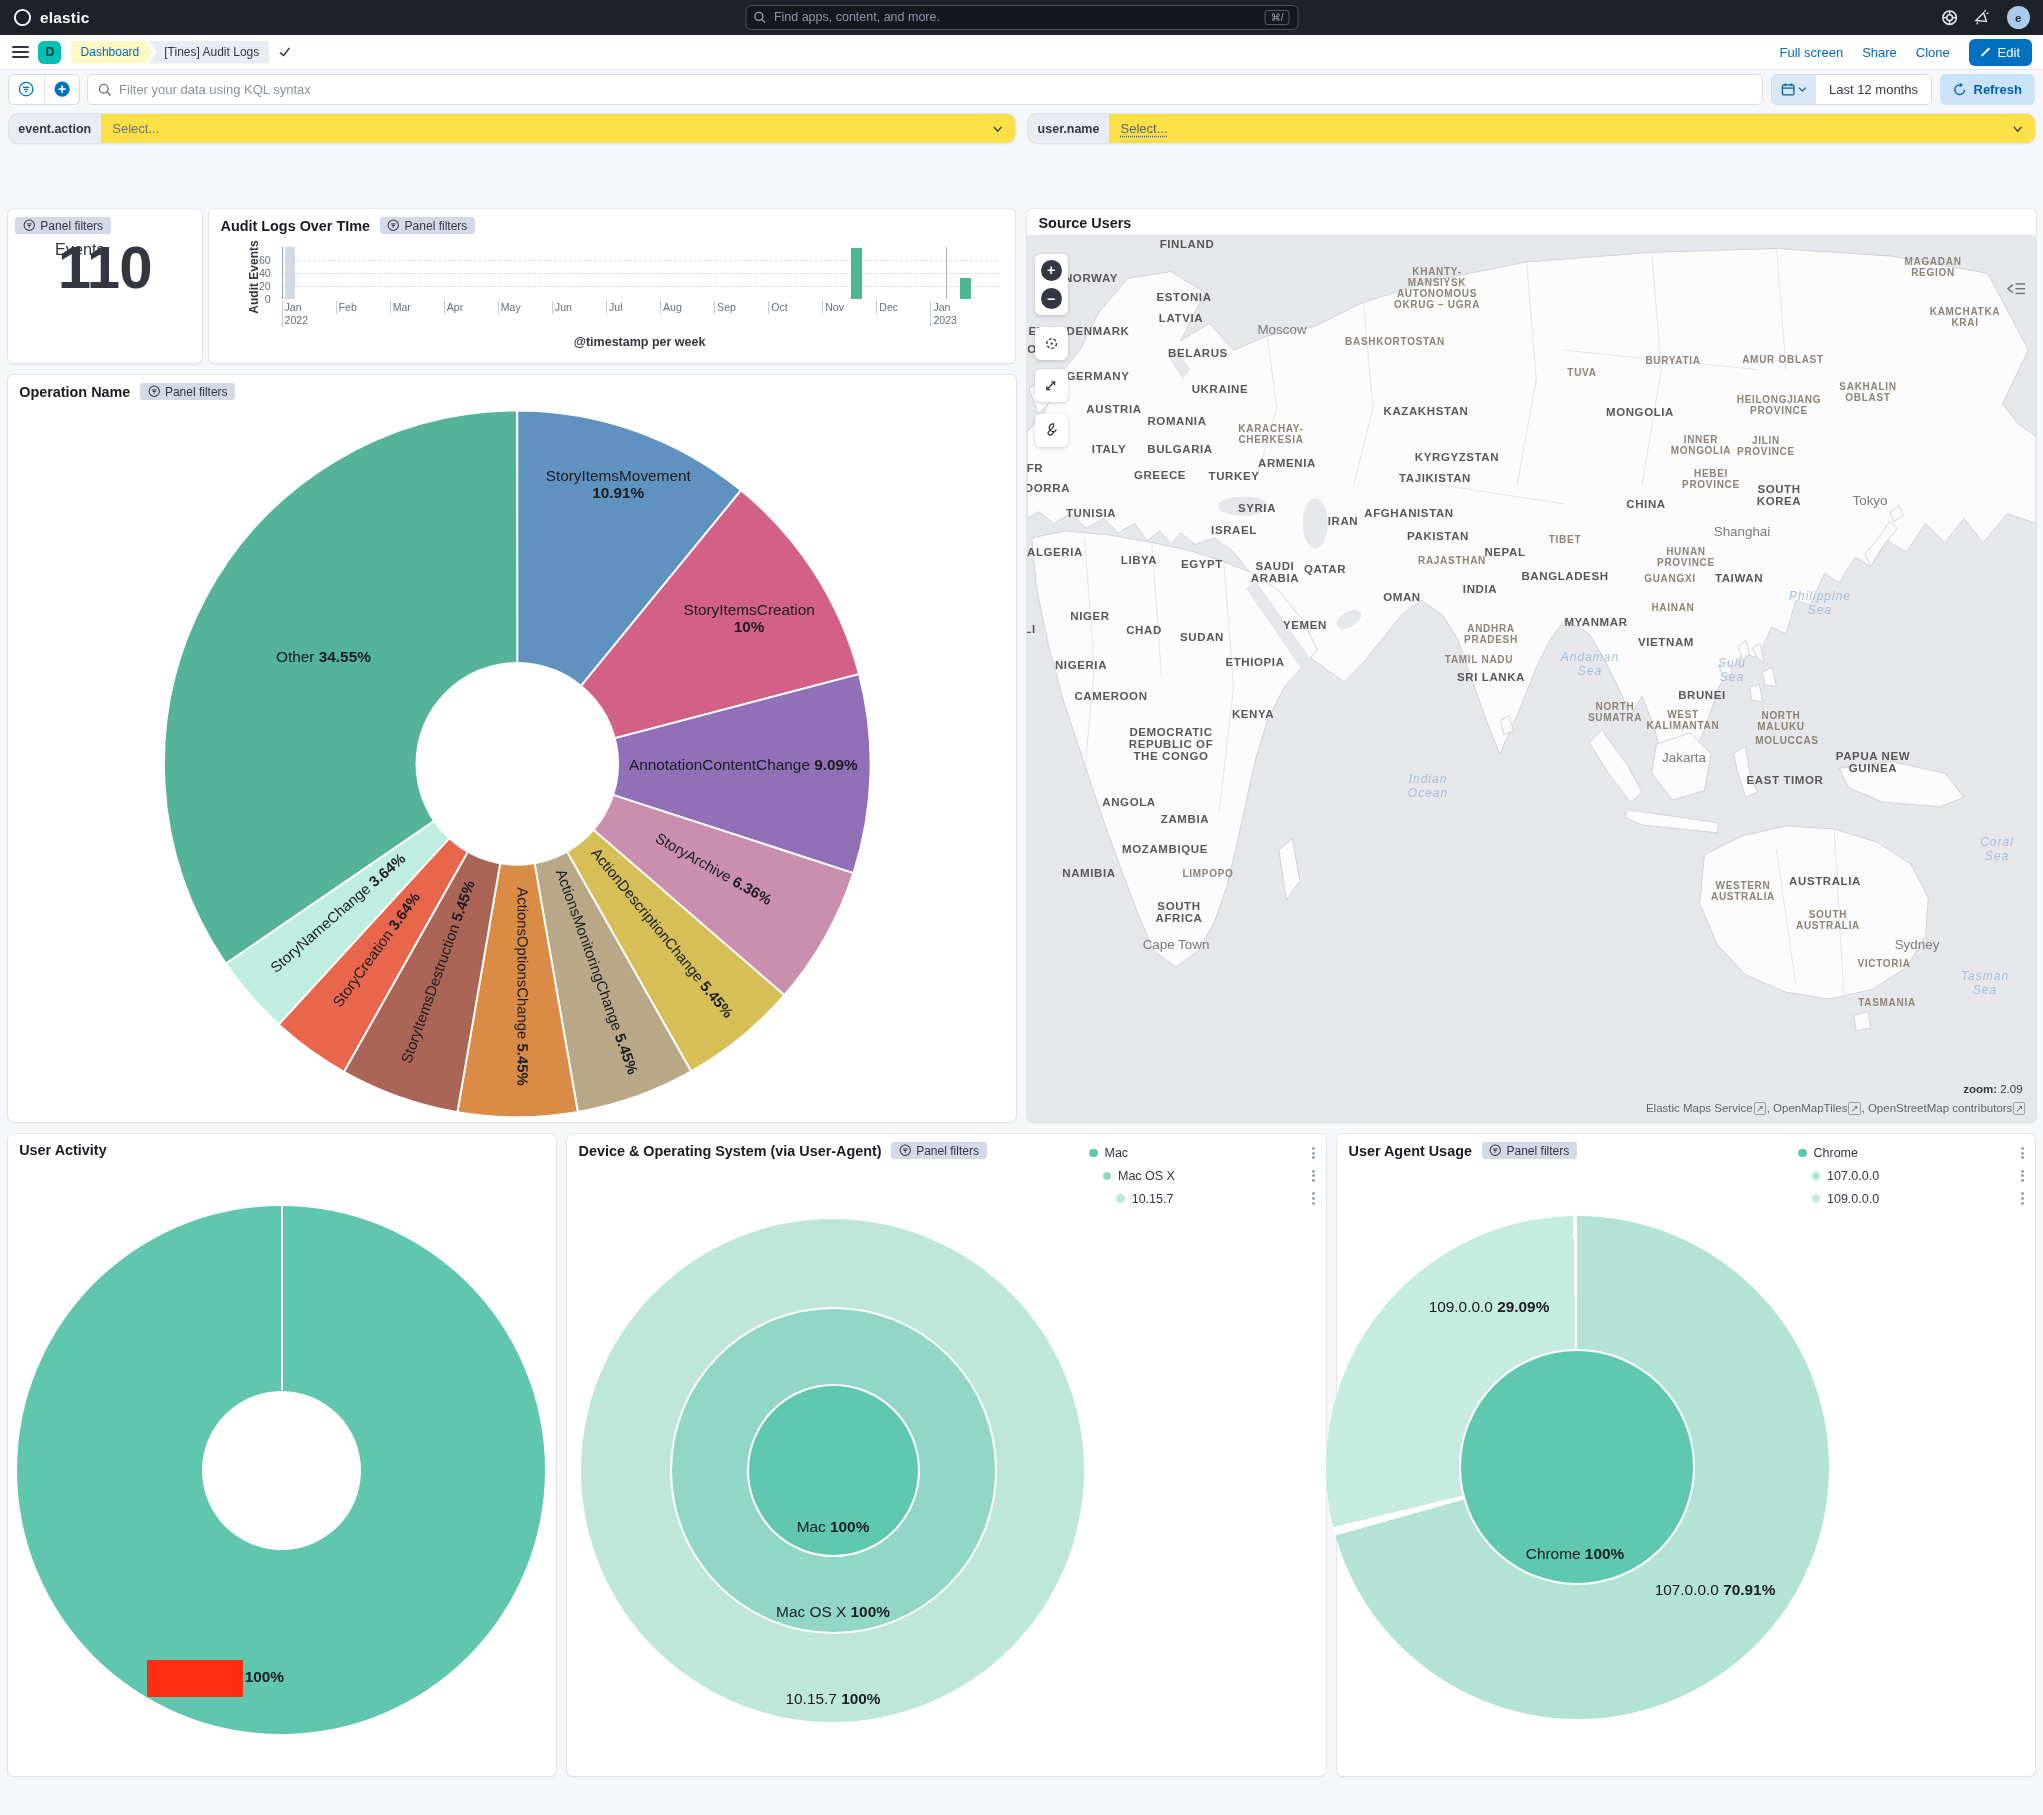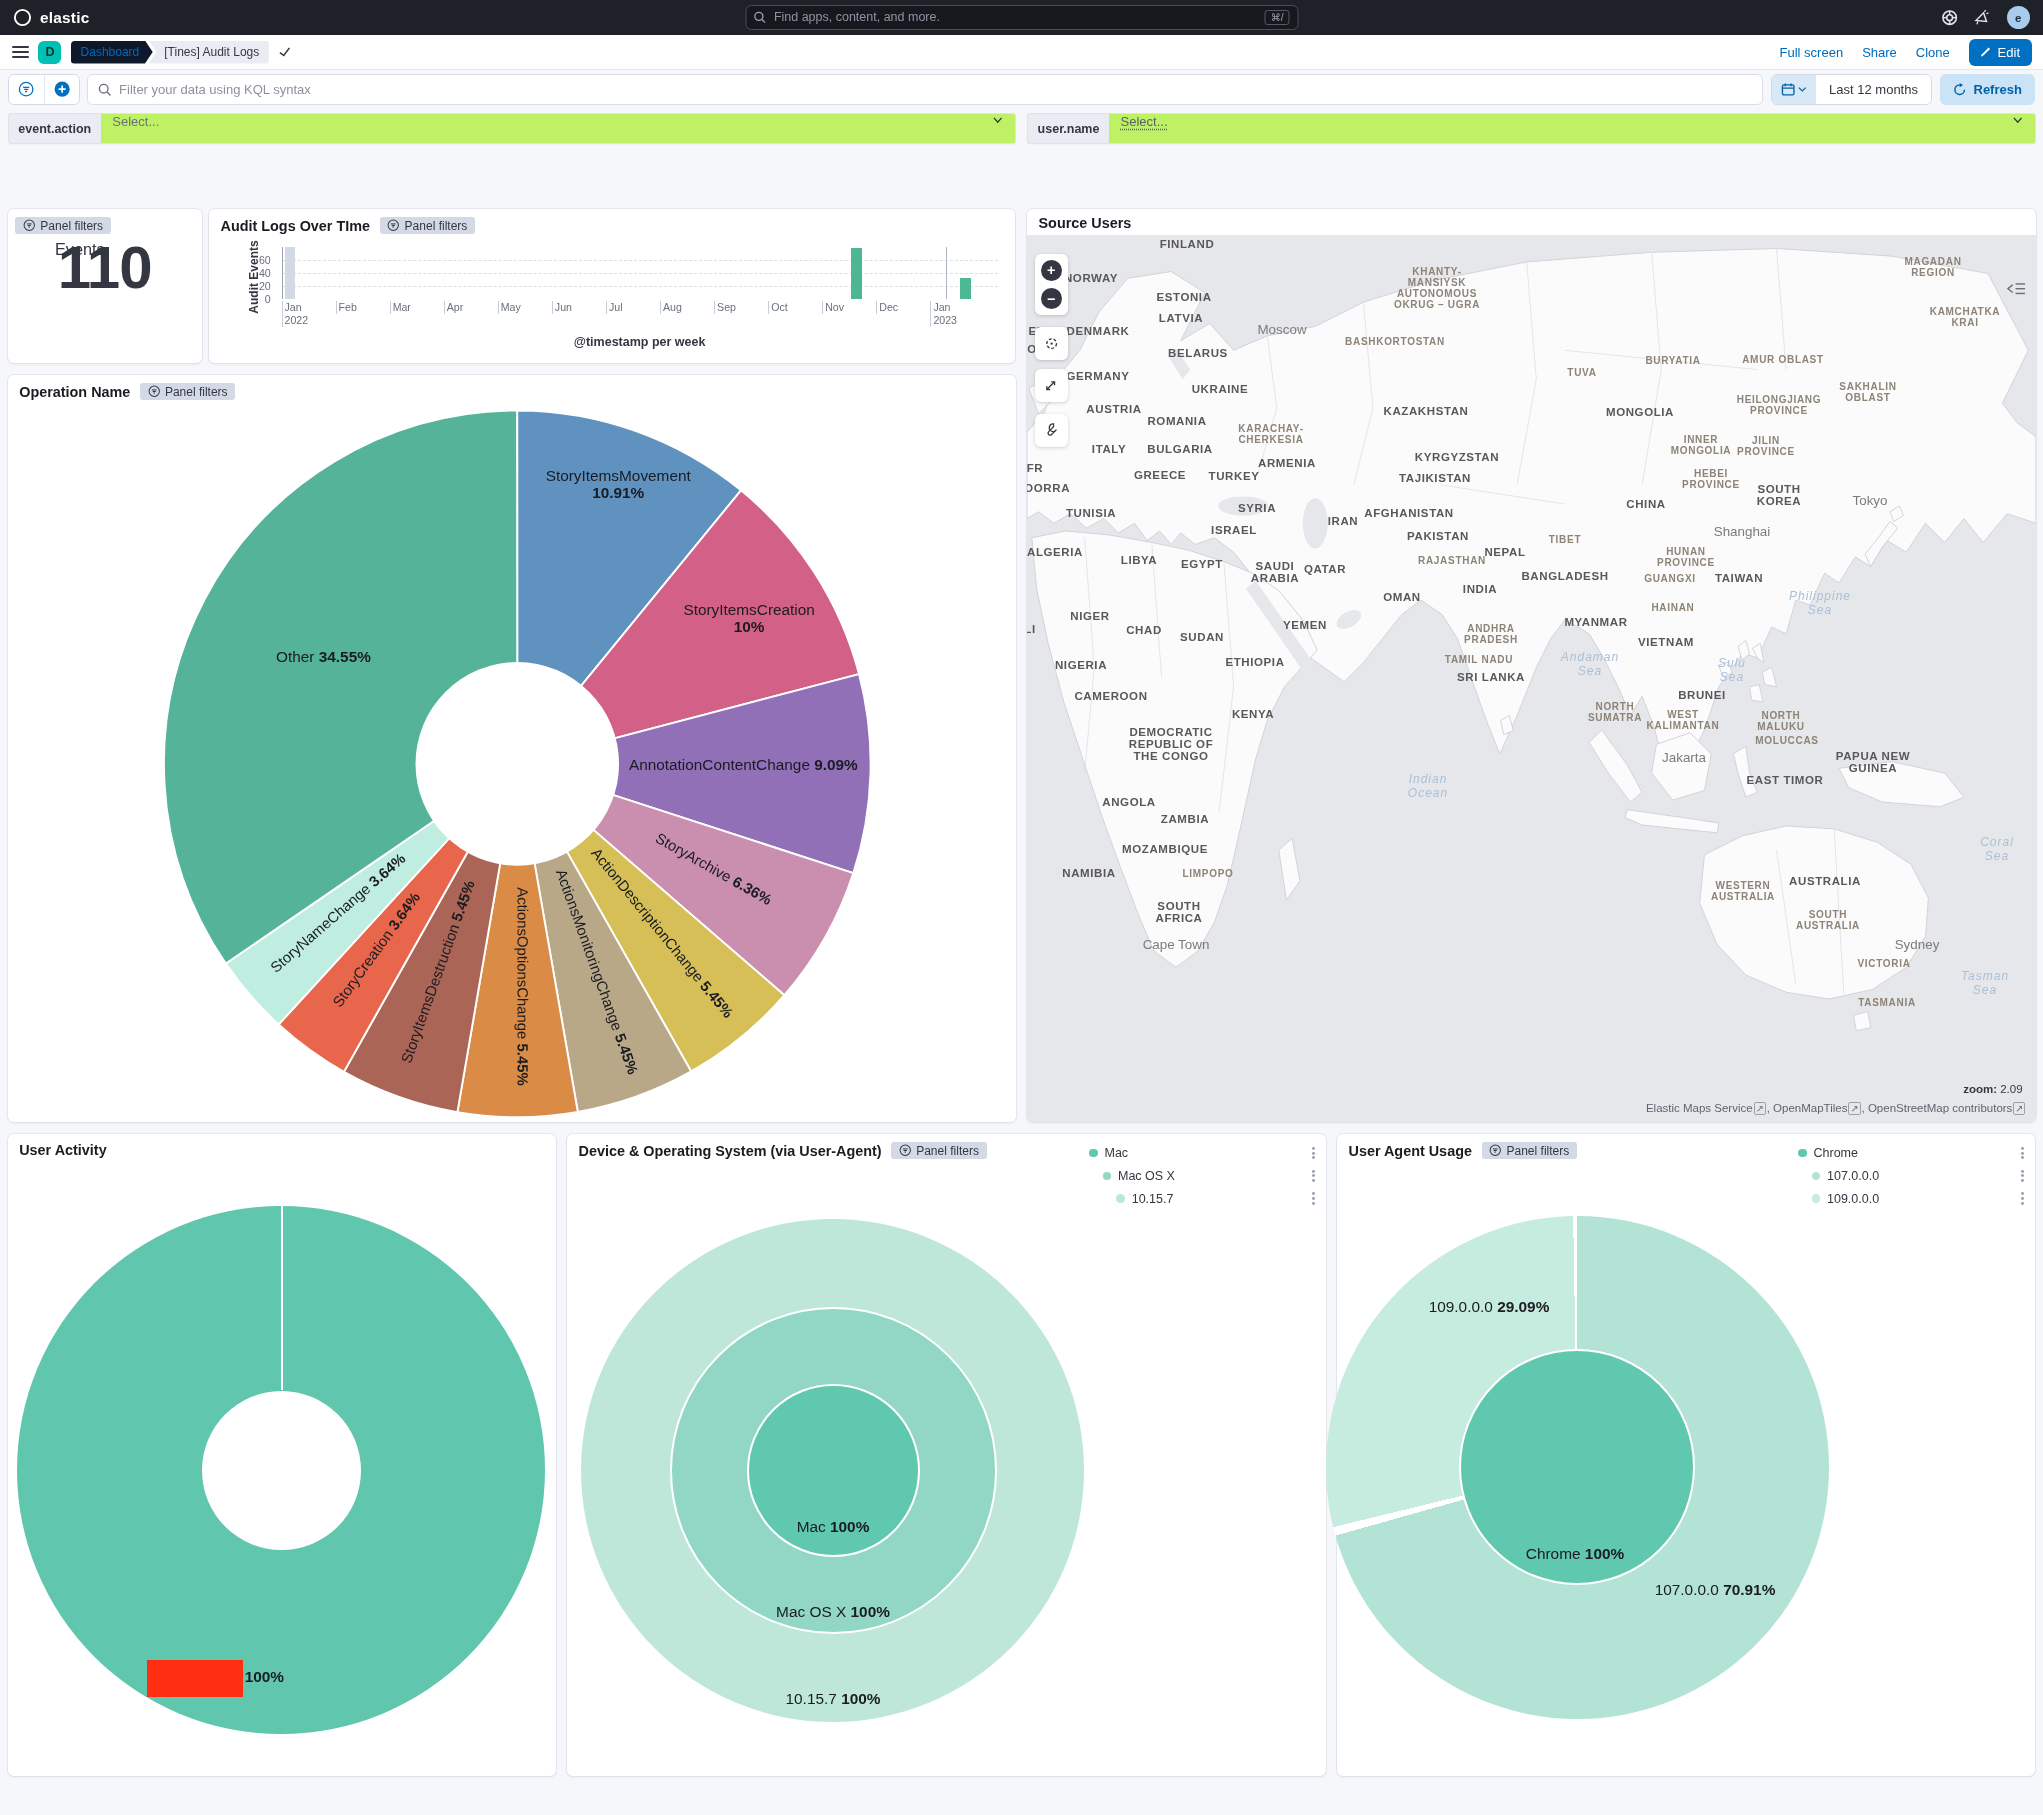--- a/index.html
+++ b/index.html
@@ -12,38 +12,38 @@
   .hdr-search{position:absolute;left:50%;top:4.8px;transform:translateX(-50%);width:553px;height:25px;background:#17181e;border:1px solid #4a4e5a;border-radius:5.8px;display:flex;align-items:center;padding:0 7.7px;gap:7.7px}
   .hdr-search .ph{color:#8d93a5;font-size:12.5px;flex:1}
   .kbd{border:1px solid #555a68;border-radius:2.9px;color:#9aa0b0;font-size:10px;padding:1px 4.8px}
   .hdr-right{margin-left:auto;display:flex;align-items:center;gap:15.4px}
   .avatar{width:23px;height:23px;border-radius:50%;background:#a8cbee;color:#1d2a3e;font-size:11.5px;font-weight:700;display:flex;align-items:center;justify-content:center}
   
   .crumbbar{position:absolute;left:0;top:35px;width:100%;height:35px;background:#fff;border-bottom:1px solid #e3e7ef;display:flex;align-items:center;padding:0 11.5px;gap:9.6px;z-index:39}
   .burger{width:17.3px;display:flex;flex-direction:column;gap:2.9px;cursor:pointer}
   .burger i{display:block;height:1.9px;background:#343741;border-radius:1px}
   .space-av{width:23px;height:23px;border-radius:5.8px;background:#00bfb3;color:#063832;font-size:12.5px;font-weight:700;display:flex;align-items:center;justify-content:center}
-  .crumb1{height:23px;display:flex;align-items:center;background:#0f172a;color:#006bb8;font-size:12px;padding:0 13.4px 0 9.6px;clip-path:polygon(0 0,calc(100% - 7.7px) 0,100% 50%,calc(100% - 7.7px) 100%,0 100%);border-radius:3.8px 0 0 3.8px}
+  .crumb1{height:23px;display:flex;align-items:center;background:#fef9c3;color:#006bb8;font-size:12px;padding:0 13.4px 0 9.6px;clip-path:polygon(0 0,calc(100% - 7.7px) 0,100% 50%,calc(100% - 7.7px) 100%,0 100%);border-radius:3.8px 0 0 3.8px}
   .crumb2{height:23px;display:flex;align-items:center;background:#e9edf3;color:#343741;font-size:12px;padding:0 9.6px 0 15.4px;clip-path:polygon(0 0,100% 0,100% 100%,0 100%,7.7px 50%);border-radius:0 3.8px 3.8px 0;margin-left:-3.8px}
   .crumb-links{margin-left:auto;display:flex;align-items:center;gap:19px}
   .crumb-links a{color:#006bb8;font-size:13px;text-decoration:none;cursor:pointer}
   .btn-edit{height:27px;background:#0071c2;color:#fff;border:none;border-radius:5.8px;font-size:13px;padding:0 11.5px;display:flex;align-items:center;gap:5.8px;cursor:pointer}
   
   .fbar{position:absolute;left:0;top:73px;width:100%;height:33px;display:flex;align-items:center;padding:0 7.7px;gap:7.7px}
   .fgroup{height:31px;background:#fff;border:1px solid #d3dae6;border-radius:5.8px;display:flex;overflow:hidden}
   .fgroup .cell{width:35px;display:flex;align-items:center;justify-content:center;cursor:pointer}
   .fgroup .cell+.cell{border-left:1px solid #e3e7ef}
   .kql{flex:1;height:31px;background:#fff;border:1px solid #d9dee9;border-radius:5.8px;display:flex;align-items:center;padding:0 9.6px;gap:7.7px}
   .kql .ph{color:#8b919e;font-size:13px}
   .dateg{height:31px;border:1px solid #d3dae6;border-radius:5.8px;display:flex;overflow:hidden}
   .dateg .cal{width:44px;background:#d9e8f7;display:flex;align-items:center;justify-content:center;gap:2.9px;cursor:pointer}
   .dateg .rng{background:#fff;display:flex;align-items:center;padding:0 13.4px;font-size:13px;color:#343741;cursor:pointer}
   .btn-refresh{height:31px;background:#cbe3f7;border:none;border-radius:5.8px;color:#0061a6;font-size:13px;font-weight:600;padding:0 13.4px;display:flex;align-items:center;gap:6.7px;cursor:pointer}
   
-  .ctl{position:absolute;top:113px;height:31px;background:#bef264;border:1px solid #dde2ec;border-radius:3px;display:flex;align-items:flex-start;overflow:hidden;box-shadow:0 1px 1.9px rgba(0,0,0,.03)}
+  .ctl{position:absolute;top:113px;height:31px;background:#fde047;border:1px solid #dde2ec;border-radius:10px;display:flex;align-items:center;overflow:hidden;box-shadow:0 1px 1.9px rgba(0,0,0,.03)}
   .ctl .lab{height:100%;display:flex;align-items:center;background:#e9edf3;padding:0 9.6px;font-size:12.5px;font-weight:700;color:#343741}
   .ctl .val{flex:1;padding-left:11.5px;font-size:13px;color:#69707d}
   .ctl .val.dash{text-decoration:underline dotted;text-underline-offset:2.9px;color:#5a606b}
   .ctl .chev{margin-right:11.5px}
   
   .panel{position:absolute;background:#fff;border-radius:5.8px;box-shadow:0 0 0 1px rgba(20,40,80,.07),0 1.9px 2.9px rgba(0,0,0,.04)}
   .ptitle{font-size:14.4px;font-weight:700;color:#1a1c21}
   .trow{display:flex;align-items:center;gap:9.6px;padding:7.7px 11.5px}
   .pbadge{display:inline-flex;align-items:center;gap:4.8px;background:#d3dae6;border-radius:2.9px;color:#343741;font-size:12px;padding:1.9px 7.7px;cursor:pointer}
   

